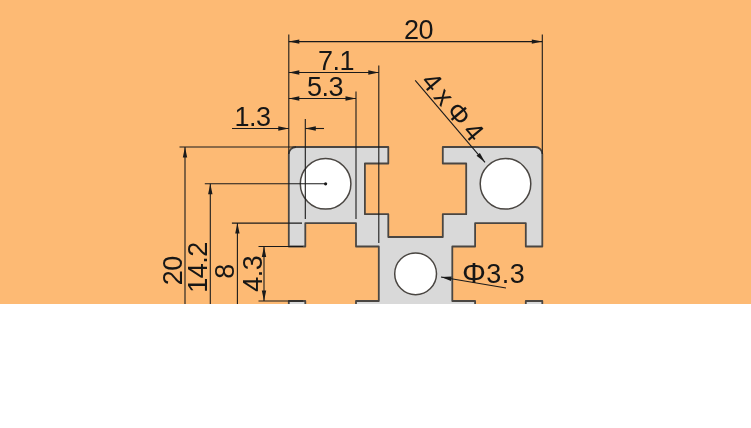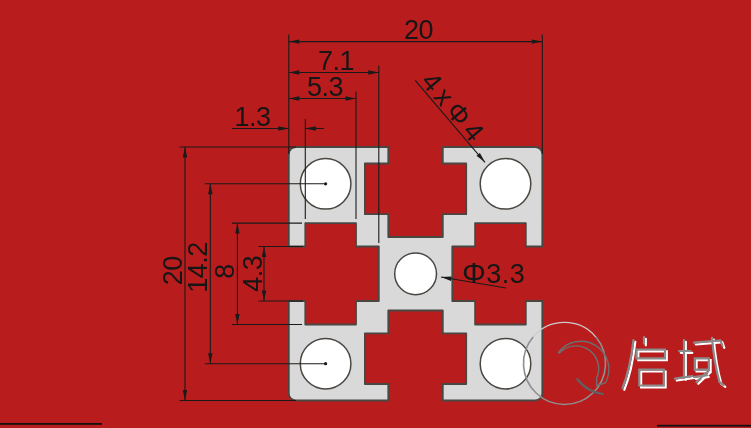--- a/index.html
+++ b/index.html
@@ -1,16 +1,16 @@
 <!DOCTYPE html>
 <html><head>
 <meta charset="utf-8">
 <style>
 html,body{margin:0;padding:0;background:#fff;}
-#stage{position:relative;width:751px;height:428px;background:#b91c1c;overflow:hidden;}
+#stage{position:relative;width:751px;height:304px;background:#fdba74;overflow:hidden;}
 text{font-family:"Liberation Sans",sans-serif;fill:#161616;}
 .dim{font-size:27px;letter-spacing:-0.5px;}
 </style>
 </head>
 <body>
 <div id="stage">
 <svg width="751" height="428" viewBox="0 0 751 428" xmlns="http://www.w3.org/2000/svg">
 
 <path d="M 295.8,147.0 H 388.3 V 163.5 H 364.9 V 214.2 H 388.3 V 237.0 H 442.8 V 214.2 H 466.2 V 163.5 H 442.8 V 147.0 H 535.3 A 7,7 0 0 1 542.3,154.0 V 246.5 H 525.8 V 223.1 H 475.1 V 246.5 H 452.3 V 301.0 H 475.1 V 324.5 H 525.8 V 301.0 H 542.3 V 393.5 A 7,7 0 0 1 535.3,400.5 H 442.8 V 384.0 H 466.2 V 333.3 H 442.8 V 310.5 H 388.3 V 333.3 H 364.9 V 384.0 H 388.3 V 400.5 H 295.8 A 7,7 0 0 1 288.8,393.5 V 301.0 H 305.3 V 324.5 H 356.0 V 301.0 H 378.8 V 246.5 H 356.0 V 223.1 H 305.3 V 246.5 H 288.8 V 154.0 A 7,7 0 0 1 295.8,147.0 Z" fill="#d9d9d9" fill-rule="evenodd" stroke="#4a4642" stroke-width="1.8" stroke-linejoin="round"></path>
 

